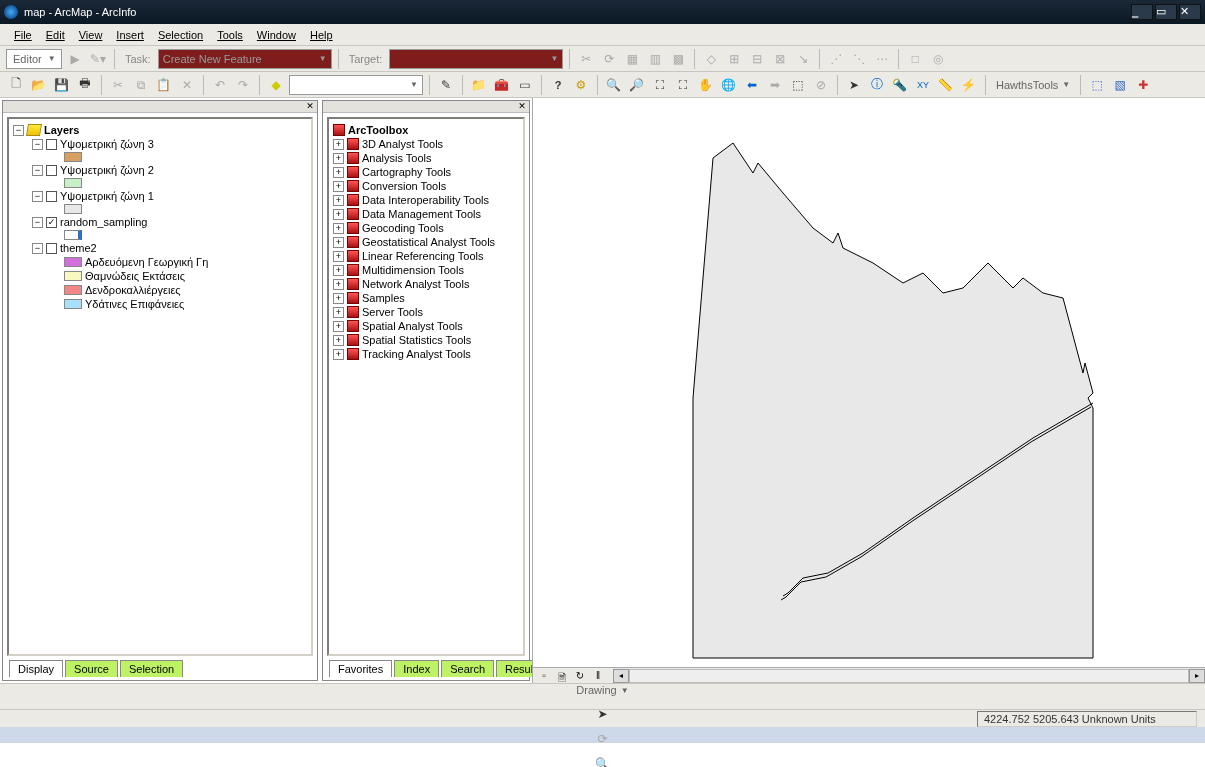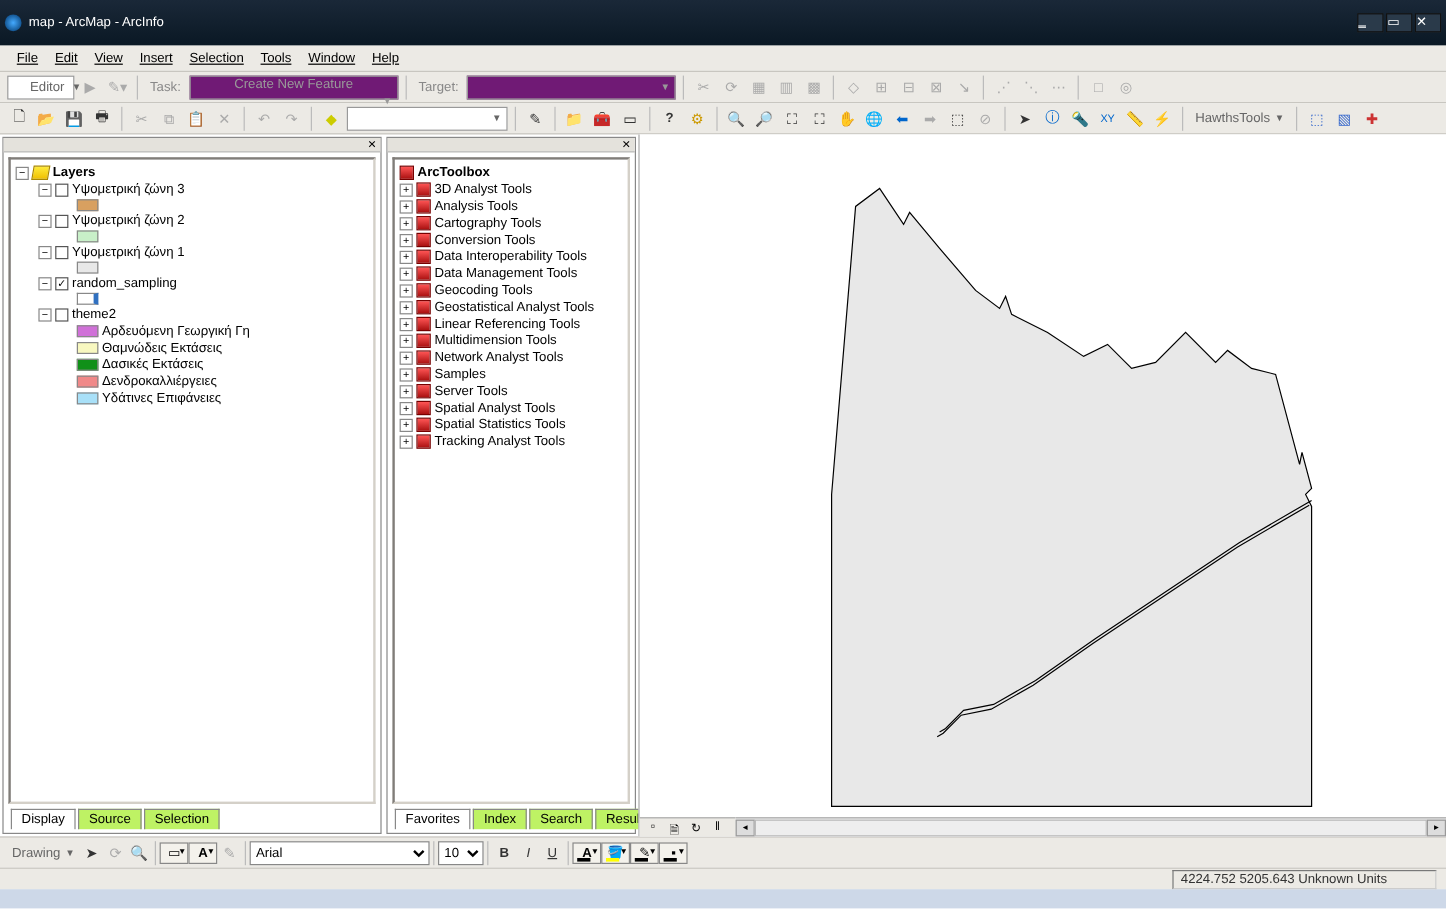--- a/index.html
+++ b/index.html
@@ -1,51 +1,51 @@
 <!DOCTYPE html>
 <html><head>
 <meta charset="utf-8">
 <style>
 * { box-sizing: border-box; margin: 0; padding: 0; font-family: Tahoma, Arial, sans-serif; font-size: 11px; }
 body { background: #fff; width: 1205px; height: 767px; overflow: hidden; position: relative; }
-.titlebar { height: 38px; background: linear-gradient(#1a2838,#0a1824); color:#fff; display:flex; align-items:center; padding:0 4px; justify-content:space-between; }
+.titlebar { height: 24px; background: linear-gradient(#1a2838,#0a1824); color:#fff; display:flex; align-items:center; padding:0 4px; justify-content:space-between; }
 .titlebar .left { display:flex; align-items:center; gap:6px;}
 .titlebar .wicon { width:14px; height:14px; background:radial-gradient(#4af,#036); border-radius:50%; }
 .titlebar .btns { display:flex; gap:2px;}
 .titlebar .btns div { width:22px; height:16px; background:#2a3a4a; border:1px solid #111; }
 .menubar { height:22px; background:#eceae5; border-bottom:1px solid #c8c6c0; display:flex; align-items:center; padding:0 8px; gap:2px;}
 .menubar span { padding:2px 6px; cursor:default;}
 .toolbar { height:26px; background:#eceae5; border-bottom:1px solid #c8c6c0; display:flex; align-items:center; padding:0 6px; gap:3px; }
 .sep { width:1px; height:20px; background:#bbb; margin:0 3px; }
 .tbtn { width:20px; height:20px; display:flex; align-items:center; justify-content:center; color:#333; cursor:default; font-size:12px;}
 .tbtn.dis { color:#aaa; }
 .dd { display:flex; align-items:center; border:1px solid #999; background:#fff; height:20px; padding:0 4px; gap:4px; color:#666;}
-.dd.dis { background:#701a75; color:#999;flex-direction:column;}
+.dd.dis { background:#7f1d1d; color:#999;}
 .dd .arr { font-size:8px;}
-.editor-lbl { padding:0 2px;margin-left:12px; }
+.editor-lbl { padding:0 2px; }
 .task-lbl { color:#888; padding:0 4px;}
 .mainrow { display:flex; height:585px; }
 .panel { border:1px solid #888; margin:2px; background:#fff; display:flex; flex-direction:column; position:relative;}
 .panel .closebar { height:12px; background:#e4e2dc; border-bottom:1px solid #bbb; display:flex; justify-content:flex-end; align-items:center; padding-right:2px;}
 .panel .closebar .x { width:10px; height:10px; font-size:9px; line-height:9px; text-align:center; cursor:default;}
 .toc { width:316px; }
 .atb { width:208px; }
 .toc-body, .atb-body { flex:1; border:2px inset #d4d0c8; margin:4px; overflow:auto; padding:4px;}
 .tree-row { display:flex; align-items:center; gap:3px; padding:1px 0; white-space:nowrap;}
 .exp { width:11px; height:11px; border:1px solid #888; font-size:9px; line-height:9px; text-align:center; cursor:default; background:#fff;}
 .chk { width:11px; height:11px; border:1px solid #555; background:#fff; display:inline-flex; align-items:center; justify-content:center; font-size:9px;}
 .swatch { width:18px; height:10px; border:1px solid #888;}
 .layericon { width:14px; height:12px; background:linear-gradient(#ffeb3b,#f0c000); transform:skewX(-10deg); border:1px solid #aa8800;}
 .tbox { width:12px; height:12px; background:linear-gradient(#f55,#a11); border:1px solid #700;}
 .toc-tabs, .atb-tabs { display:flex; padding-left:6px; height:20px; align-items:flex-start; gap:2px;}
 .tab { border:1px solid #888; border-bottom:none; padding:2px 8px; background:#bef264; font-size:11px; cursor:default;}
 .tab.active { background:#fff; }
 .mapview { flex:1; background:#fff; position:relative; border-left:1px solid #aaa;}
 .mapview svg { position:absolute; top:0; left:0;}
-.drawbar { height:26px; background:#eceae5; border-top:1px solid #c8c6c0; display:flex; align-items:center; padding:0 6px; gap:0;}
+.drawbar { height:26px; background:#eceae5; border-top:1px solid #c8c6c0; display:flex; align-items:center; padding:0 6px; gap:11px;flex-direction:column;}
 .statusbar { height:18px; background:#eceae5; border-top:1px solid #c8c6c0; display:flex; justify-content:flex-end; align-items:center; padding:0 8px; color:#333;}
 .statusbox { border:1px inset #ccc; padding:1px 6px; min-width:220px; text-align:left;}
 .hscroll { height:16px; background:#e8e8e8; border-top:1px solid #aaa; display:flex; align-items:center;}
 .hscroll .sbtn { width:16px; height:14px; background:#ddd; border:1px solid #999; font-size:8px; text-align:center; line-height:12px;}
 .hscroll .track { flex:1; height:14px; background:#eee; border:1px solid #bbb;}
 select.fontsel, input.sizesel { height:20px; border:1px solid #888; background:#fff; font-size:11px;}
 .colbtn { width:24px; height:18px; border:1px solid #888; display:flex; align-items:center; justify-content:center; position:relative; background:#f4f2ec;}
 .colbtn .bar { position:absolute; bottom:1px; left:3px; right:8px; height:3px;}
 .colbtn .a { font-weight:bold; font-size:11px;}
 .colbtn .darr{ position:absolute; right:1px; font-size:7px;}
@@ -246,25 +246,20 @@
           <span class="swatch" style="background:#d070d8"></span>
           <span>Αρδευόμενη Γεωργική Γη</span>
         </div>
       <div class="tree-row">
           <span class="indent" style="width:48px"></span>
           <span class="swatch" style="background:#f8f8c0"></span>
           <span>Θαμνώδεις Εκτάσεις</span>
         </div>
       <div class="tree-row">
           <span class="indent" style="width:48px"></span>
-          <span class="swatch" style="background:#109018"></span>
-          <span>Δασικές Εκτάσεις</span>
-        </div>
-      <div class="tree-row">
-          <span class="indent" style="width:48px"></span>
           <span class="swatch" style="background:#f08888"></span>
           <span>Δενδροκαλλιέργειες</span>
         </div>
       <div class="tree-row">
           <span class="indent" style="width:48px"></span>
           <span class="swatch" style="background:#a8e0f8"></span>
           <span>Υδάτινες Επιφάνειες</span>
         </div>
     </div>
     <div class="toc-tabs">

